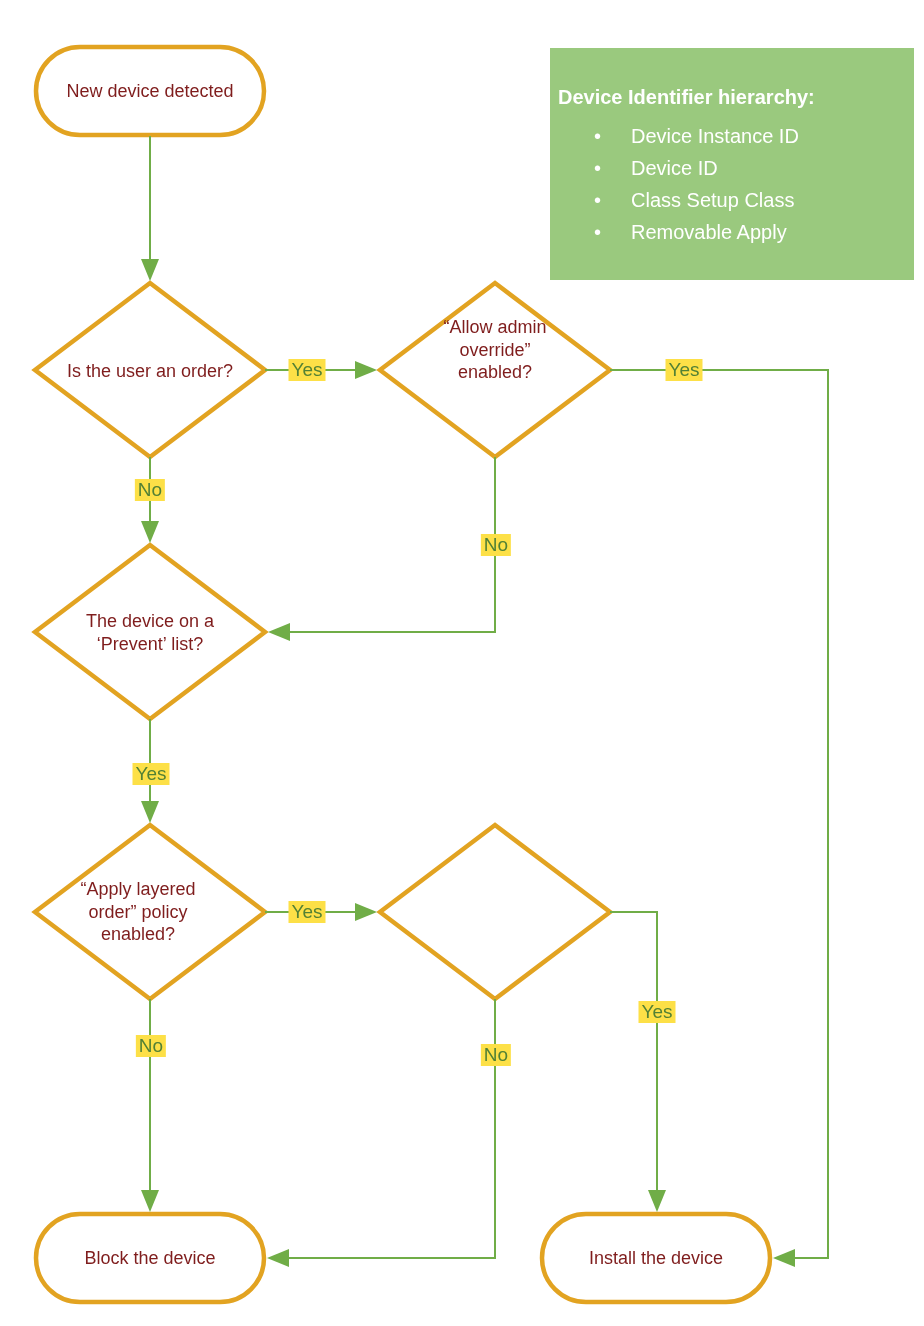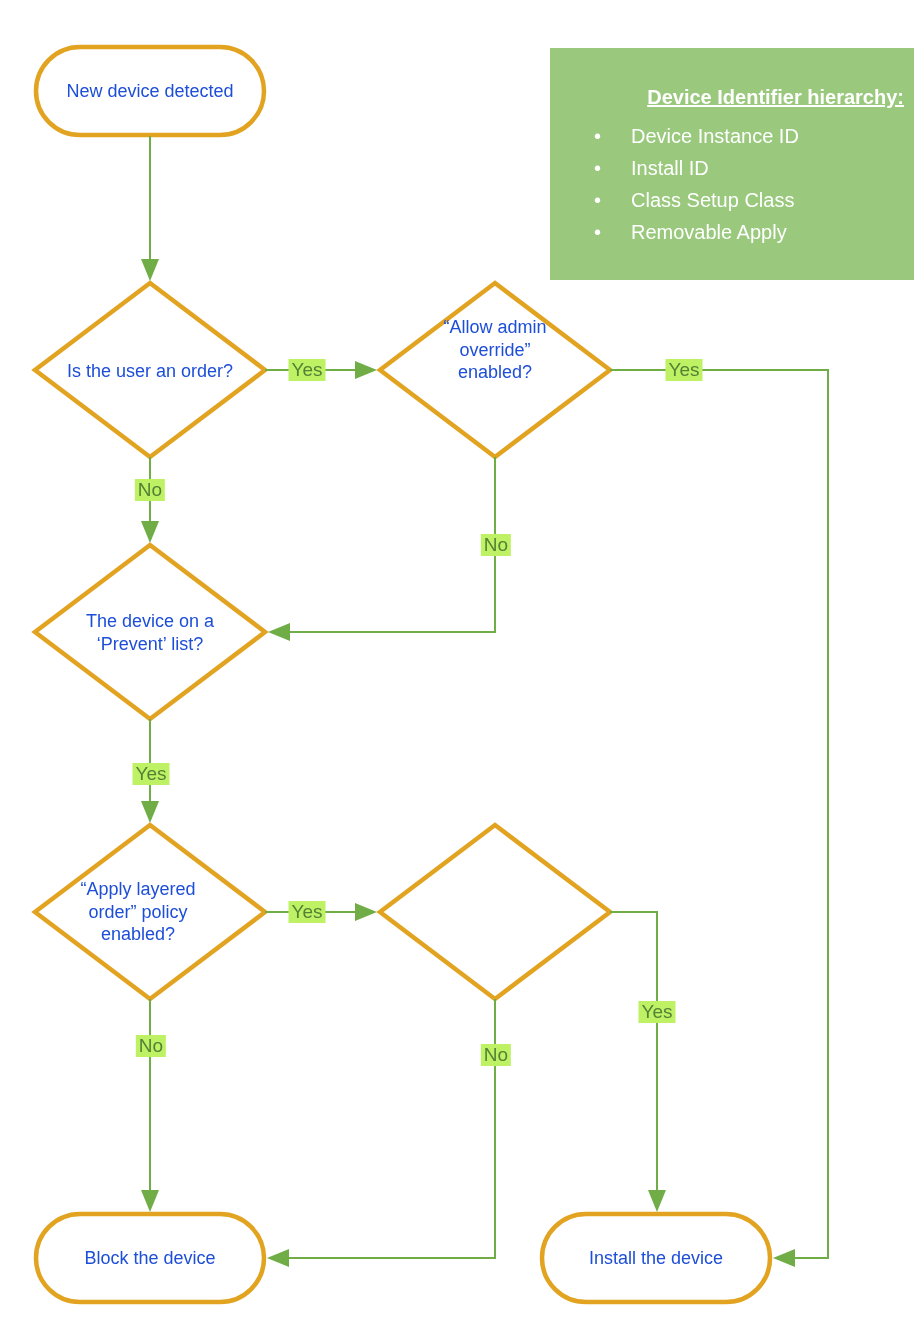--- a/index.html
+++ b/index.html
@@ -3,33 +3,33 @@
 <meta charset="utf-8">
 <style>
   html,body{margin:0;padding:0;background:#fff;}
   #canvas{
     position:relative;width:924px;height:1326px;background:#fff;overflow:hidden;
     font-family:"Liberation Sans",sans-serif;
   }
   #wires{position:absolute;left:0;top:0;}
   .node-label{
     position:absolute;transform:translate(-50%,-50%);
-    text-align:center;color:#1d4ed8;font-size:18px;line-height:1.25;
+    text-align:center;color:#7f1d1d;font-size:18px;line-height:1.25;
   }
   .edge-label{
     position:absolute;transform:translate(-50%,-50%);
-    color:#538135;font-size:19px;background:#bef264;padding:0 3px;white-space:nowrap;
+    color:#538135;font-size:19px;background:#fde047;padding:0 3px;white-space:nowrap;
   }
   .legend{
     position:absolute;left:550px;top:48px;width:364px;height:232px;
     background:#9AC97E;color:#ffffff;box-sizing:border-box;
     padding:38px 10px 0 8px;font-size:20px;
   }
   .legend-title{
-    font-weight:bold;text-decoration:underline;margin:0 0 3px 0;text-align:right;
+    font-weight:bold;margin:0 0 3px 0;
   }
   .legend-list{list-style:none;margin:16px;padding:0;}
   .legend-list li{
     position:relative;padding-left:57px;margin-bottom:9px;line-height:1.15;
   }
   .legend-list li::before{
     content:"•";position:absolute;left:20px;top:0;font-size:20px;
   }
 </style>
 </head>
@@ -80,19 +80,19 @@
   <span class="edge-label" style="left:151px;top:774px;">Yes</span>
   <span class="edge-label" style="left:307px;top:912px;">Yes</span>
   <span class="edge-label" style="left:151px;top:1046px;">No</span>
   <span class="edge-label" style="left:657px;top:1012px;">Yes</span>
   <span class="edge-label" style="left:496px;top:1055px;">No</span>
 
   <div class="legend">
     <div class="legend-title">Device Identifier hierarchy:</div>
     <ul class="legend-list">
       <li>Device Instance ID</li>
-      <li>Install ID</li>
+      <li>Device ID</li>
       <li>Class Setup Class</li>
       <li>Removable Apply</li>
     </ul>
   </div>
 
 </div>
 
 </body></html>

